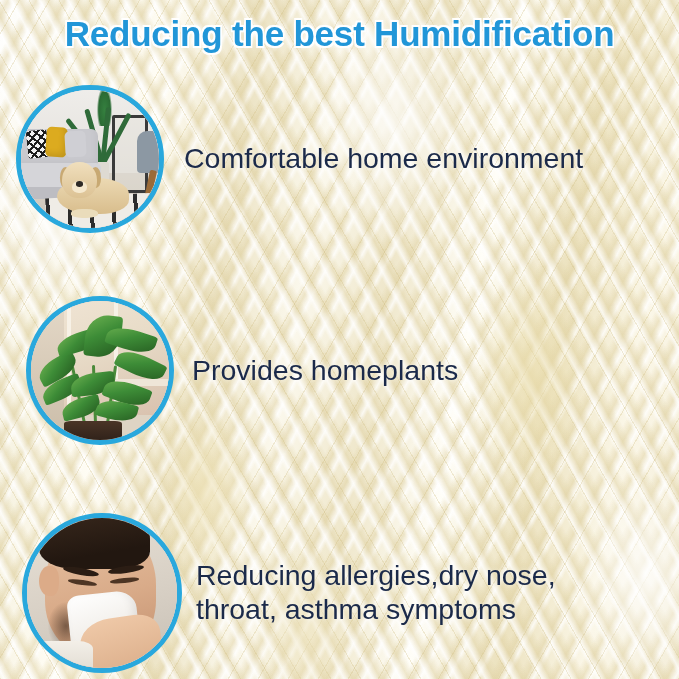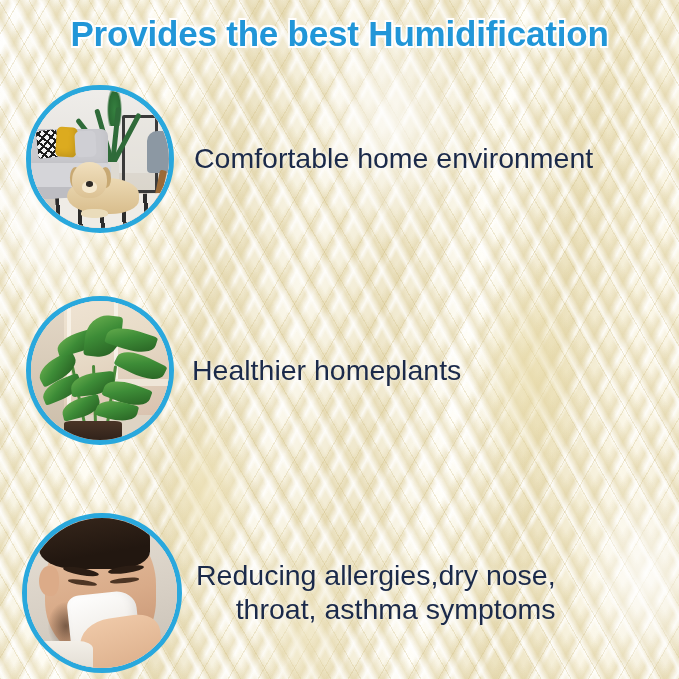--- a/index.html
+++ b/index.html
@@ -451,23 +451,23 @@
 </head>
 <body>
 
 <div id="poster">
 
   <div class="bg-layer bg-base"></div>
   <div class="bg-layer bg-diamonds"></div>
   <div class="bg-layer bg-cells"></div>
   <div class="bg-layer bg-blotch"></div>
 
-  <div class="title">Provides the best Humidification</div>
-
-  <div class="row" style="left:26px; top:85px;">
+  <div class="title">Reducing the best Humidification</div>
+
+  <div class="row" style="left:16px; top:85px;">
     <div class="photo" style="width:148px; height:148px;">
       <div class="s-living">
         <div class="wall"></div>
         <div class="floor"></div>
         <div class="shelf"></div>
         <div class="chair"></div>
         <div class="chairleg"></div>
         <div class="palm">
           <div class="leafblob"></div>
           <div class="frond" style="transform:rotate(-38deg)"></div>
@@ -513,25 +513,25 @@
         <div class="leaf" style="left:52%; top:20%; width:36%; height:15%; transform:rotate(18deg)"></div>
         <div class="leaf" style="left:58%; top:38%; width:36%; height:15%; transform:rotate(26deg)"></div>
         <div class="leaf" style="left:10%; top:56%; width:30%; height:14%; transform:rotate(-22deg)"></div>
         <div class="leaf" style="left:30%; top:52%; width:32%; height:16%; transform:rotate(-6deg)"></div>
         <div class="leaf" style="left:50%; top:58%; width:34%; height:15%; transform:rotate(20deg)"></div>
         <div class="leaf" style="left:24%; top:70%; width:28%; height:14%; transform:rotate(-14deg)"></div>
         <div class="leaf" style="left:46%; top:72%; width:30%; height:14%; transform:rotate(14deg)"></div>
         <div class="pot"></div>
       </div>
     </div>
-    <div class="caption" style="margin-left:18px;">Healthier homeplants</div>
+    <div class="caption" style="margin-left:18px;">Provides homeplants</div>
   </div>
 
 
-  <div class="row" style="left:22px; top:513px;text-align:right;">
+  <div class="row" style="left:22px; top:513px;">
     <div class="photo" style="width:160px; height:160px;">
       <div class="s-sneeze">
         <div class="bgsoft"></div>
         <div class="head"></div>
         <div class="hair"></div>
         <div class="ear"></div>
         <div class="brow-l"></div>
         <div class="brow-r"></div>
         <div class="eye-l"></div>
         <div class="eye-r"></div>

